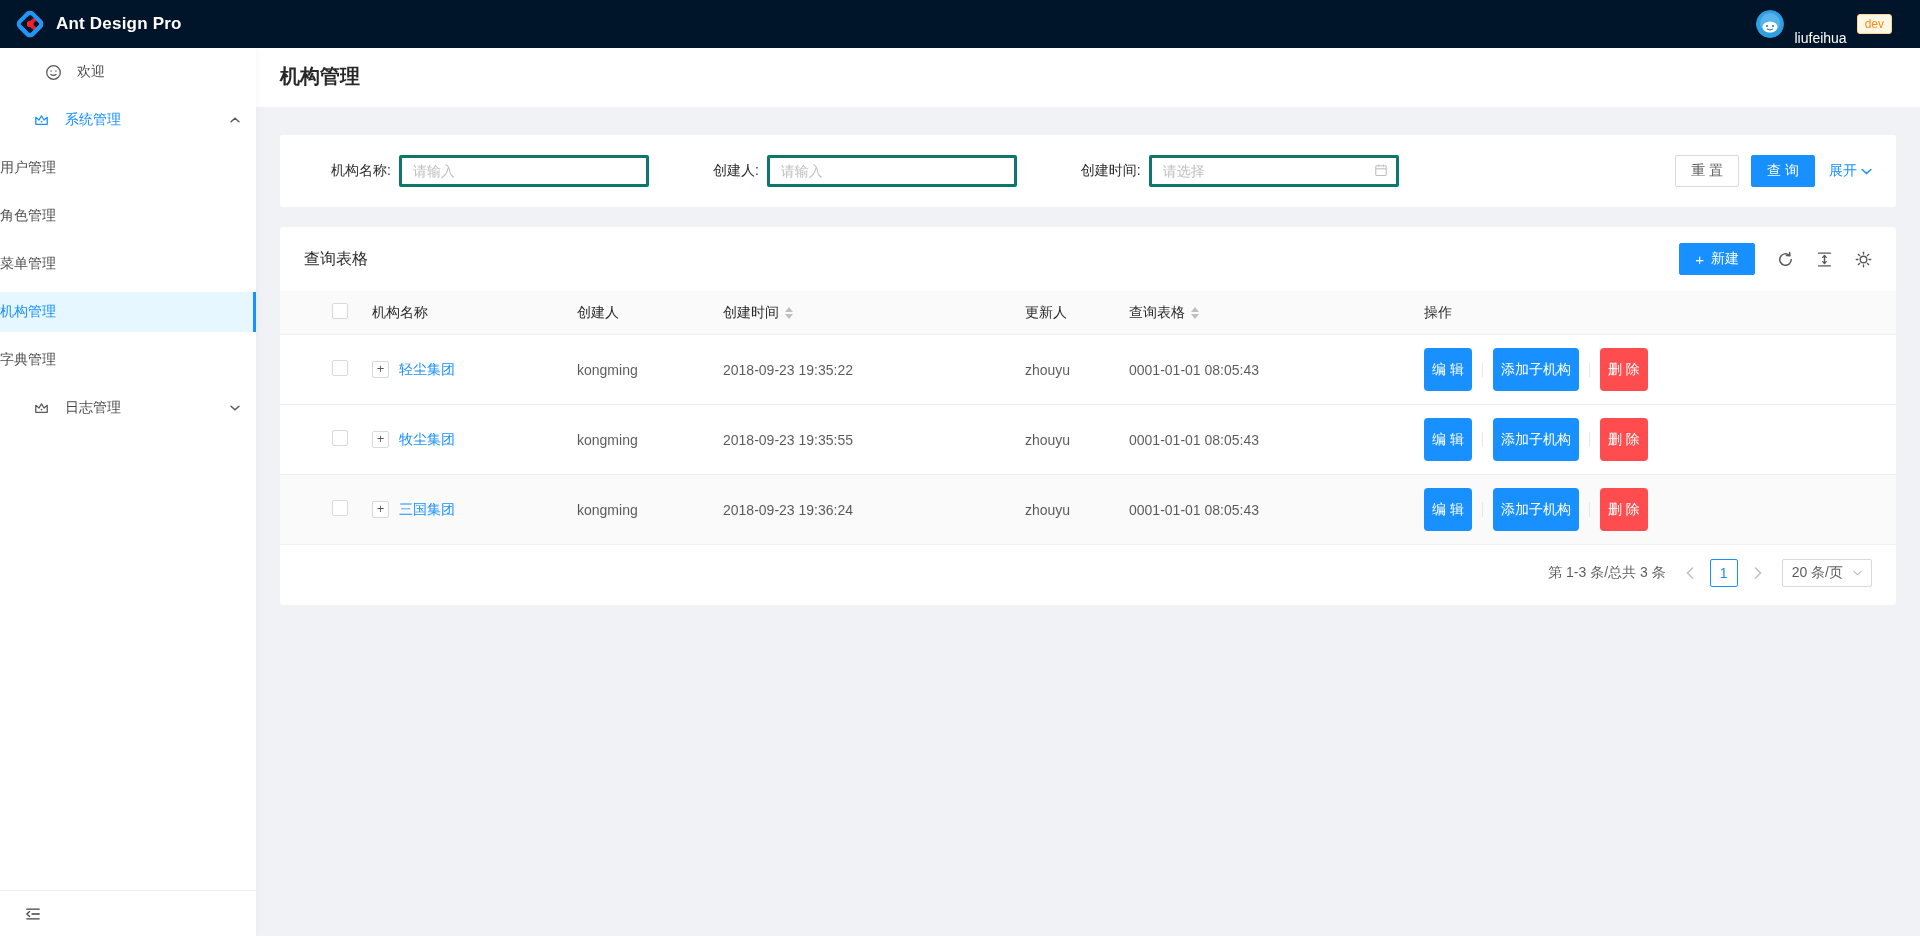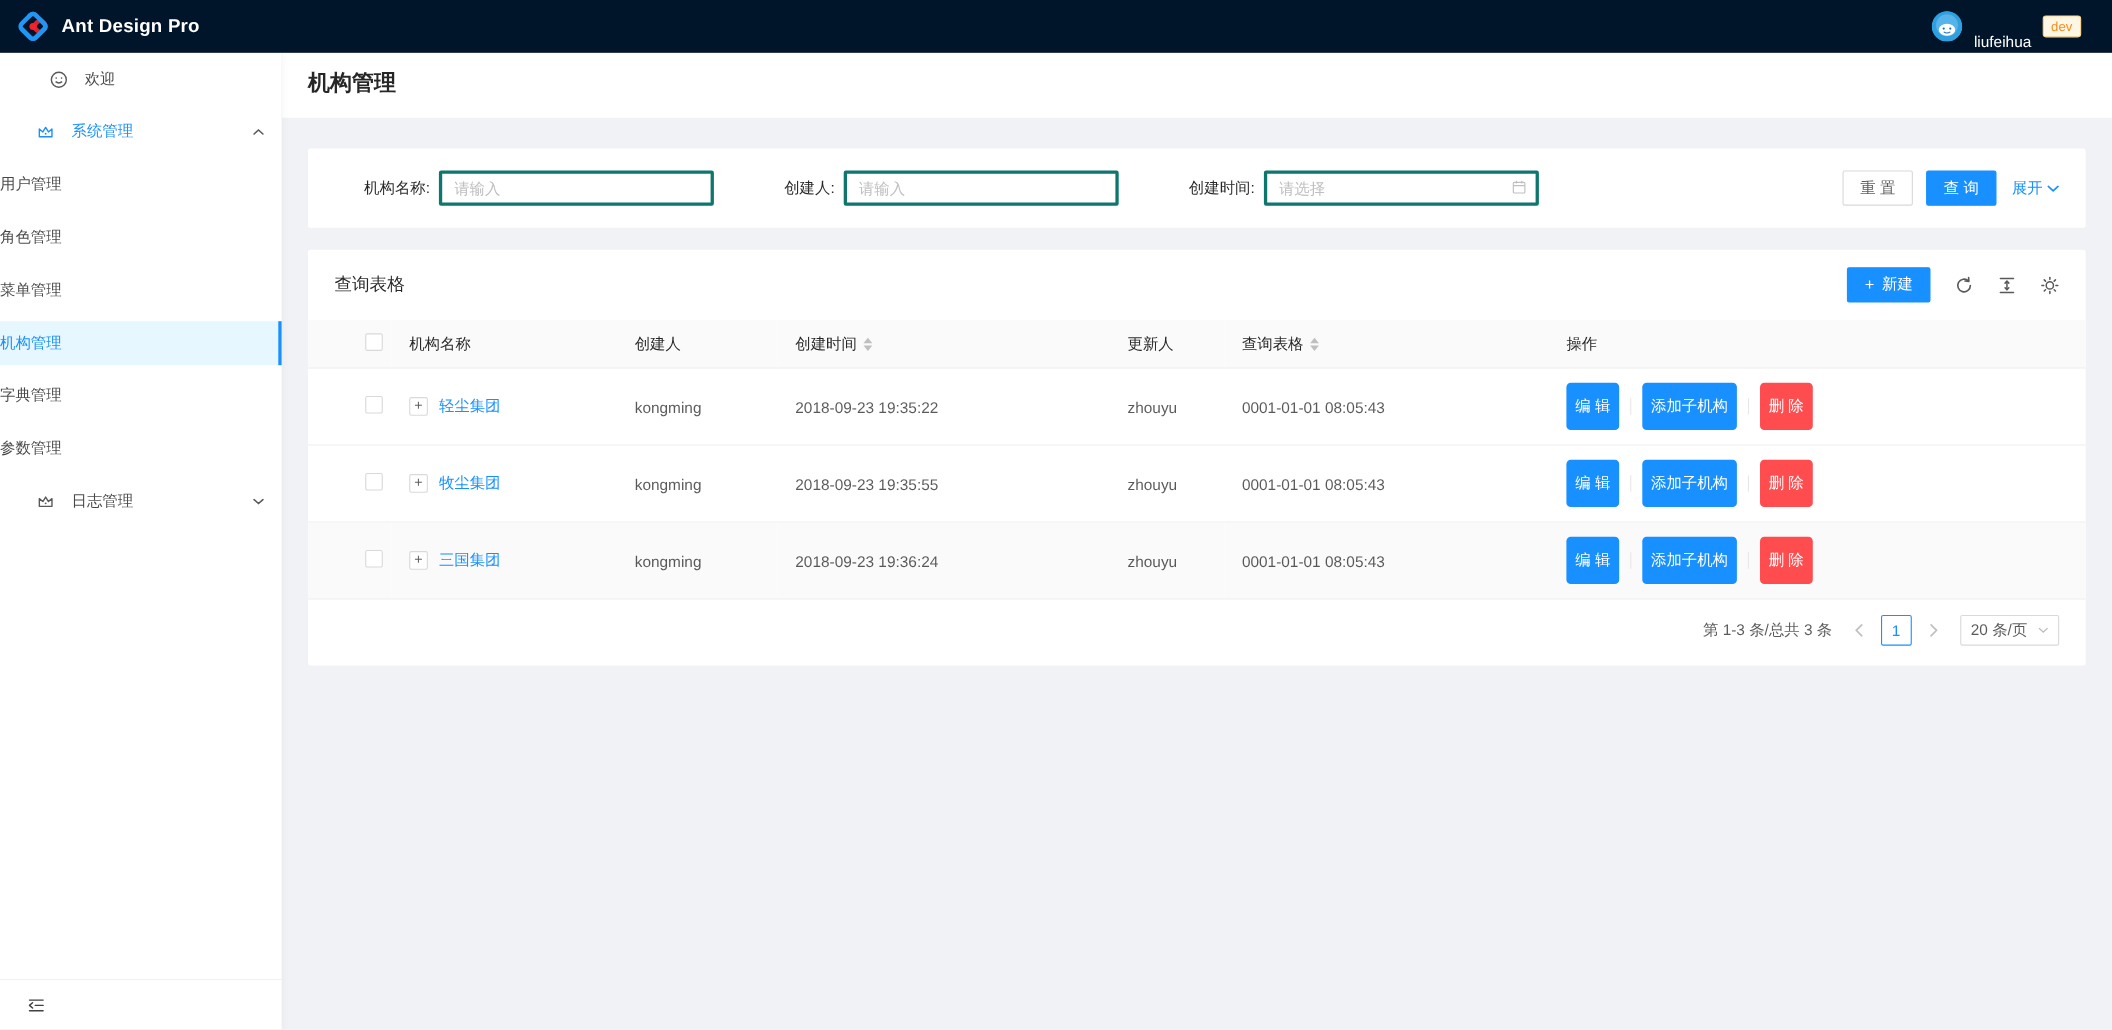--- a/index.html
+++ b/index.html
@@ -167,23 +167,20 @@
         <span>角色管理</span>
       </div>
       <div class="sub-item">
         <span>菜单管理</span>
       </div>
       <div class="sub-item active">
         <span>机构管理</span>
       </div>
       <div class="sub-item">
         <span>字典管理</span>
-      </div>
-      <div class="sub-item">
-        <span>参数管理</span>
       </div>
 
       <div class="submenu-title">
         <span class="menu-icon">
           <svg width="17" height="17" viewBox="0 0 16 16" fill="none" stroke="#595959" stroke-width="1.2" stroke-linejoin="round">
             <path d="M2.6 11.6 V5 L5.6 7.5 L8 3.6 L10.4 7.5 L13.4 5 V11.6 Z"></path>
             <circle cx="8" cy="9" r="0.8" fill="#595959" stroke="none"></circle>
           </svg>
         </span>
         <span>日志管理</span>

